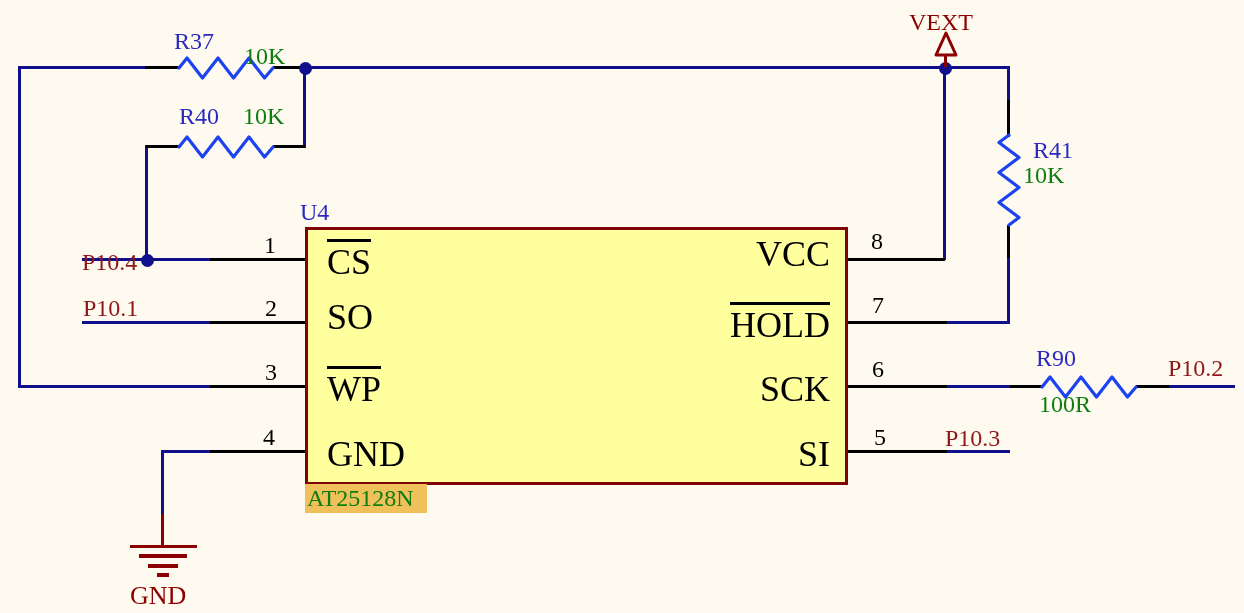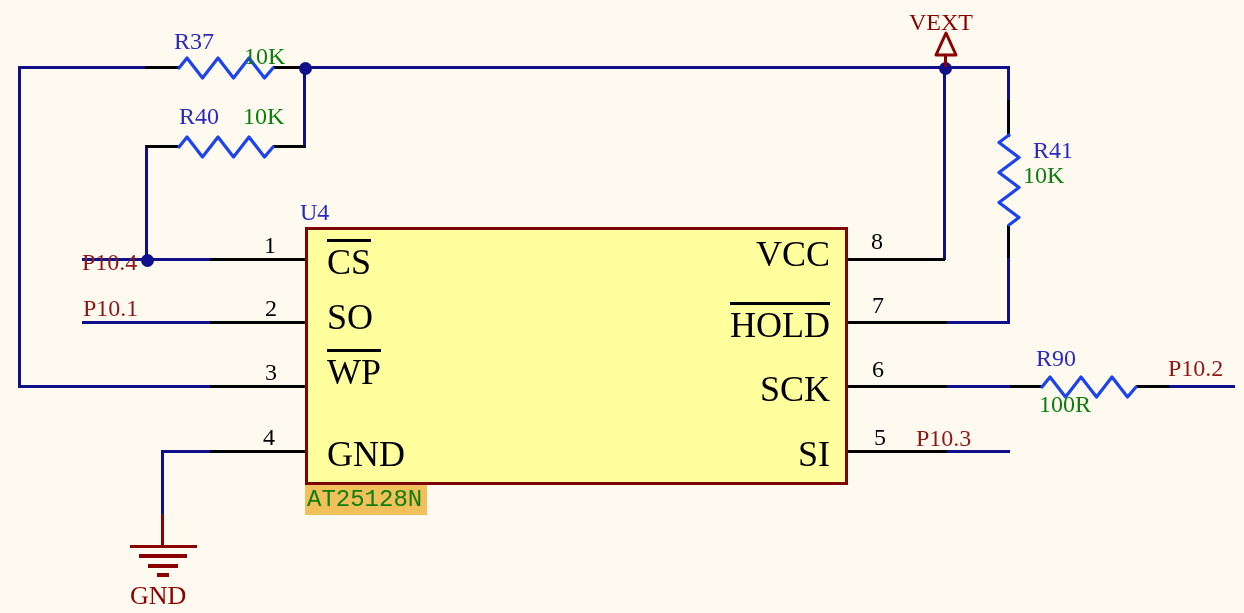--- a/index.html
+++ b/index.html
@@ -18,21 +18,21 @@
   .lbl{position:absolute;line-height:1;font-size:24px;white-space:nowrap;}
   .blue{color:var(--blue);}
   .green{color:var(--green);}
   .netred{color:var(--netred);}
   .powred{color:var(--powred);}
   .black{color:#000;}
   .pinname{position:absolute;line-height:1;font-size:36px;color:#000;white-space:nowrap;text-align:center;}
   .ov{display:inline-block;border-top:3px solid #000;padding-top:2px;}
   #icbox{position:absolute;left:305px;top:227px;width:543px;height:258px;
          background:var(--ic-fill);border:3px solid var(--ic-border);box-sizing:border-box;}
-  #partno{background:var(--hl);color:var(--green);padding:1px 5px 2px 2px;font-family:Liberation Mono, monospace;}
+  #partno{background:var(--hl);color:var(--green);padding:1px 13px 2px 2px;}
   svg{position:absolute;overflow:visible;}
 </style>
 </head>
 <body>
 
 <div id="canvas">
 
   <div class="w" style="left:18px;top:66px;width:127px;height:3px"></div>
   <div class="w" style="left:303px;top:66px;width:707px;height:3px"></div>
   <div class="w" style="left:18px;top:66px;width:3px;height:322px"></div>
@@ -97,21 +97,21 @@
   <div class="pow" style="left:148px;top:564px;width:30px;height:4px"></div>
   <div class="pow" style="left:157px;top:573px;width:12px;height:4px"></div>
   <div class="lbl powred" style="left:130px;top:583px;font-size:26px">GND</div>
 
   <div id="icbox"></div>
   <div class="lbl blue" style="left:300px;top:200px">U4</div>
   <div class="lbl" style="left:305px;top:486px"><span id="partno">AT25128N</span></div>
 
   <div class="pinname" style="left:327px;top:239px"><span class="ov">CS</span></div>
   <div class="pinname" style="left:327px;top:299px"><span>SO</span></div>
-  <div class="pinname" style="left:327px;top:349px"><span class="ov">WP</span></div>
+  <div class="pinname" style="left:327px;top:366px"><span class="ov">WP</span></div>
   <div class="pinname" style="left:327px;top:436px"><span>GND</span></div>
   <div class="pinname" style="right:414px;top:236px"><span>VCC</span></div>
   <div class="pinname" style="right:414px;top:302px"><span class="ov">HOLD</span></div>
   <div class="pinname" style="right:414px;top:371px"><span>SCK</span></div>
   <div class="pinname" style="right:414px;top:436px"><span>SI</span></div>
 
   <div class="lbl black" style="left:264px;top:233px">1</div>
   <div class="lbl black" style="left:265px;top:296px">2</div>
   <div class="lbl black" style="left:265px;top:360px">3</div>
   <div class="lbl black" style="left:263px;top:425px">4</div>
@@ -125,15 +125,15 @@
   <div class="lbl blue" style="left:179px;top:104px">R40</div>
   <div class="lbl green" style="left:243px;top:104px">10K</div>
   <div class="lbl blue" style="left:1033px;top:138px">R41</div>
   <div class="lbl green" style="left:1023px;top:163px">10K</div>
   <div class="lbl blue" style="left:1036px;top:346px">R90</div>
   <div class="lbl green" style="left:1039px;top:392px">100R</div>
 
   <div class="lbl netred" style="left:82px;top:250px">P10.4</div>
   <div class="lbl netred" style="left:83px;top:296px">P10.1</div>
   <div class="lbl netred" style="left:1168px;top:356px">P10.2</div>
-  <div class="lbl netred" style="left:916px;top:426px">P10.3</div>
+  <div class="lbl netred" style="left:945px;top:426px">P10.3</div>
 
 </div>
 
 </body></html>

